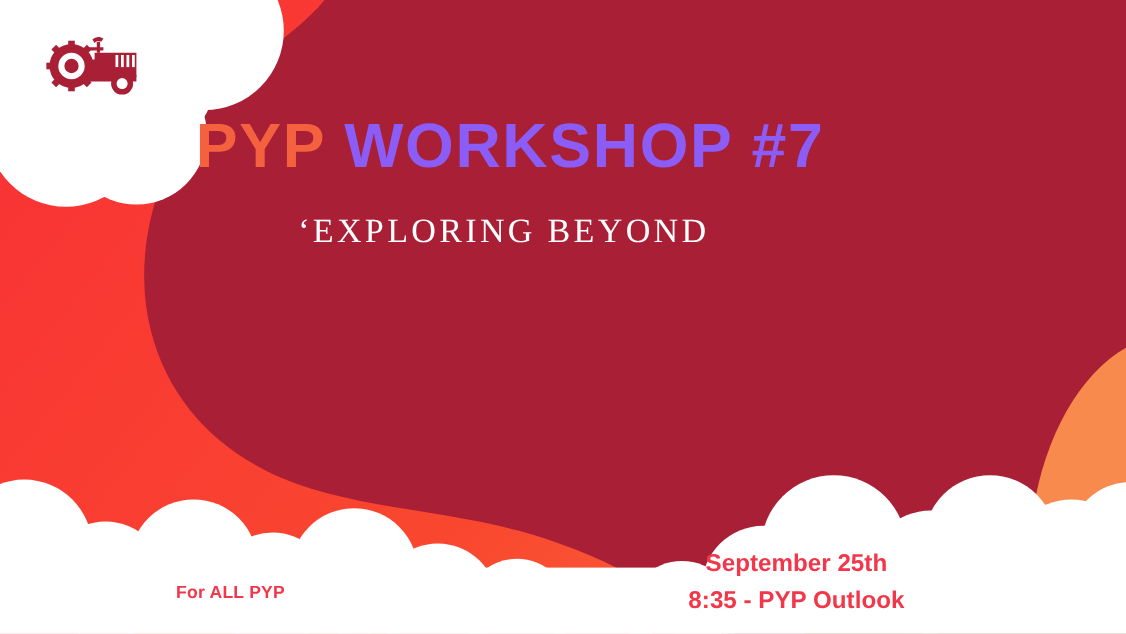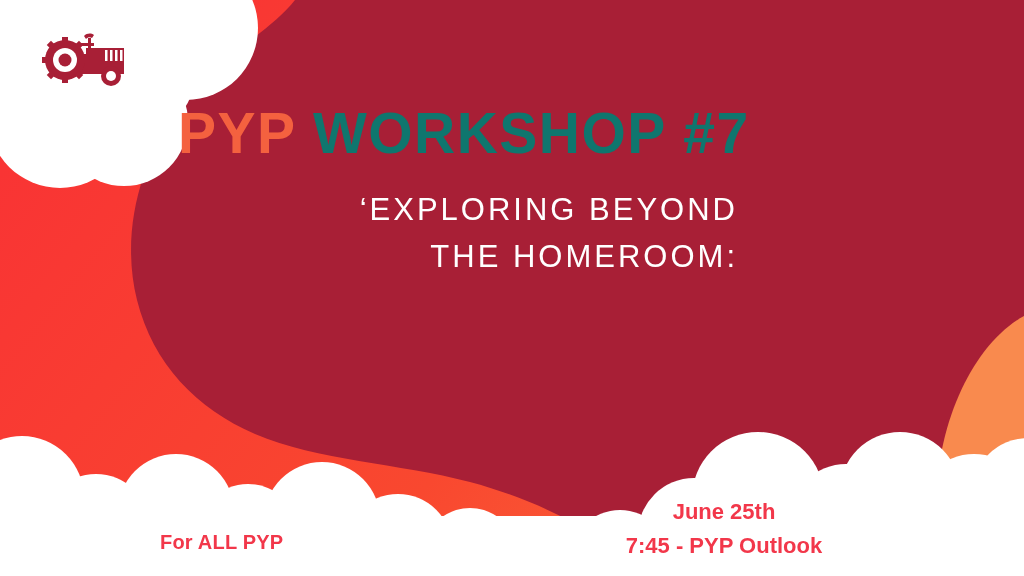--- a/index.html
+++ b/index.html
@@ -45,43 +45,43 @@
   #main-title {
     margin: 0;
     font-family: "Liberation Sans", sans-serif;
     font-size: 57px;
     font-weight: bold;
     letter-spacing: 1.5px;
     line-height: 1.05;
     white-space: nowrap;
   }
   #main-title .title-accent { color: #F4613F; text-align: center; }
-  #main-title .title-main { color: #0f766e; }
+  #main-title .title-main { color: #8b5cf6; }
 
   #subtitle {
     margin: 0;
     padding-top: 22px;
     color: #FFFFFF;
-    font-family: Liberation Sans, sans-serif;
+    font-family: Liberation Serif, serif;
     font-size: 31px;
     font-weight: normal;
     letter-spacing: 3.0px;
     line-height: 1.52;
-    text-align: right;
+    text-align: center;
     width: 560px;
   }
   .sub-line { display: block; white-space: nowrap; }
 
   
   #audience-text {
     position: absolute;
     left: 160px;
     top: 531px;
     color: #F2374A;
-    font-size: 20px;
+    font-size: 16px;
     font-weight: bold;
     letter-spacing: 0.2px;
     white-space: nowrap;
   }
   #event-details {
     position: absolute;
     left: 584px;
     top: 495px;
     width: 280px;
     text-align: center;
@@ -199,24 +199,23 @@
     <g fill="#A81F36">
       <circle cx="23" cy="30" r="6.5"></circle>
     </g>
   </svg>
 
   <div id="title-block">
     <h1 id="main-title"><span class="title-accent">PYP</span><span> </span><span class="title-main">WORKSHOP #7</span></h1>
 
     <div id="subtitle">
       <span class="sub-line">‘EXPLORING BEYOND</span>
-      <span class="sub-line">THE HOMEROOM:</span>
     </div>
   </div>
 
   <div id="audience-text">For ALL PYP</div>
 
   <div id="event-details">
-    <span class="detail-line">June 25th</span>
-    <span class="detail-line">7:45 - PYP Outlook</span>
+    <span class="detail-line">September 25th</span>
+    <span class="detail-line">8:35 - PYP Outlook</span>
   </div>
 
 </div>
 
 </body></html>

